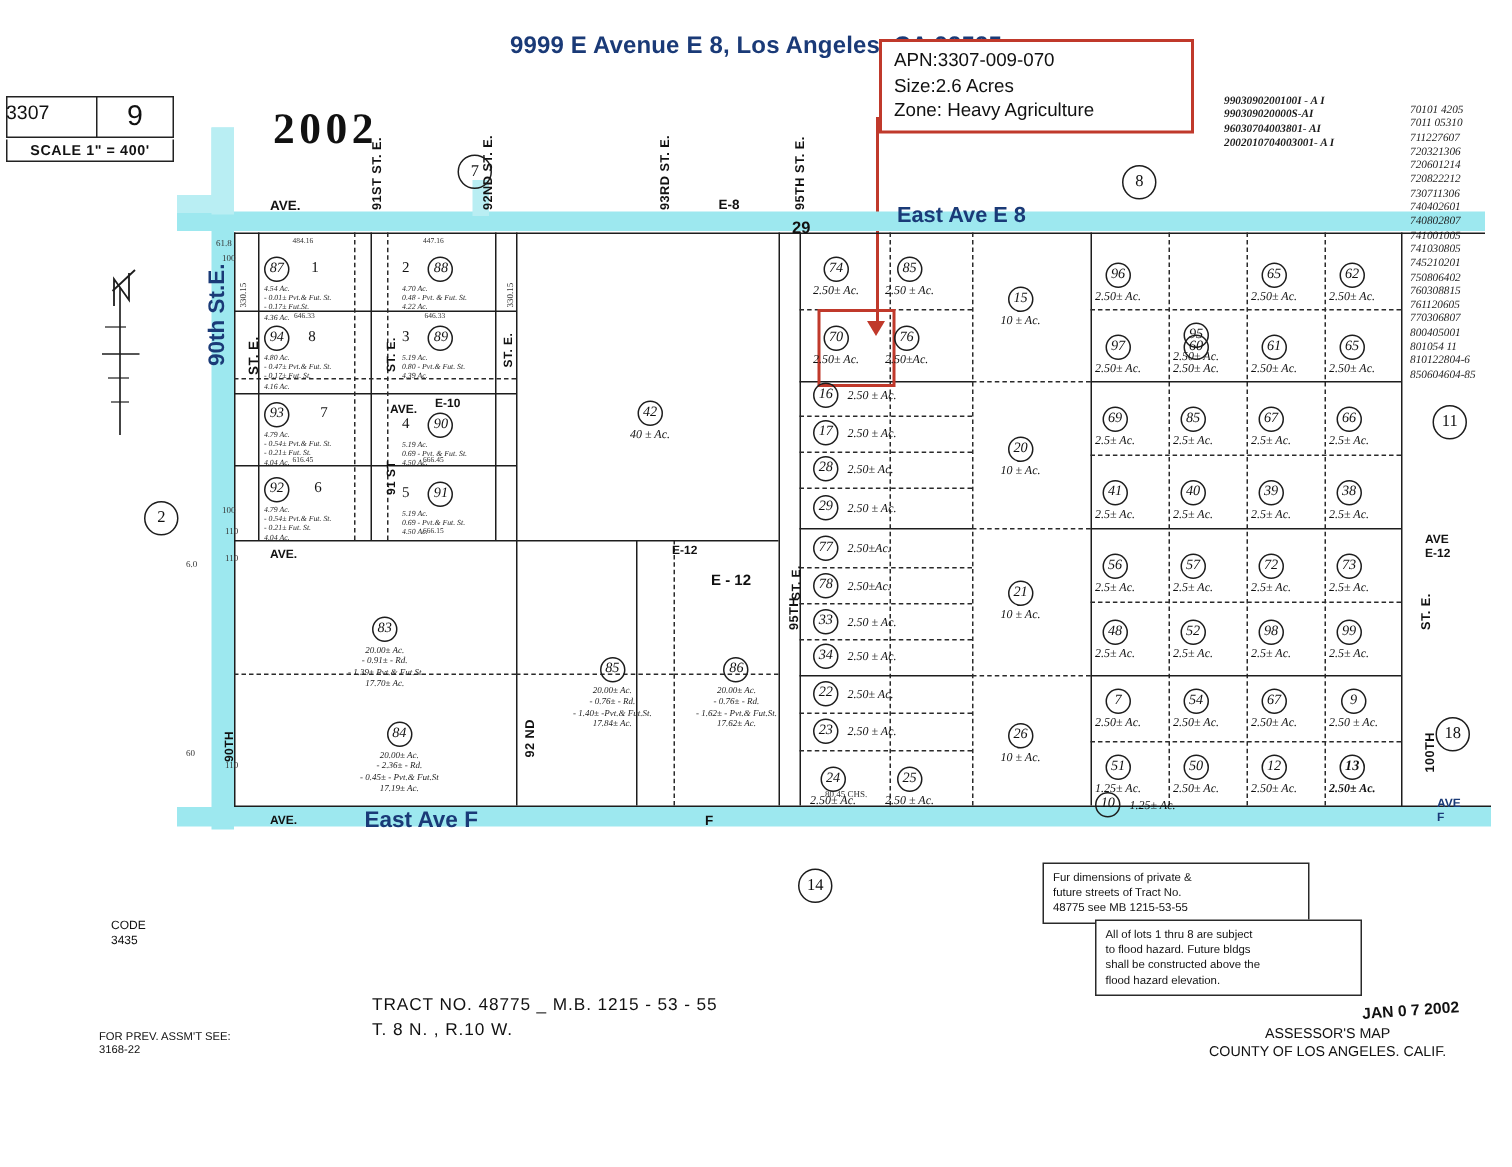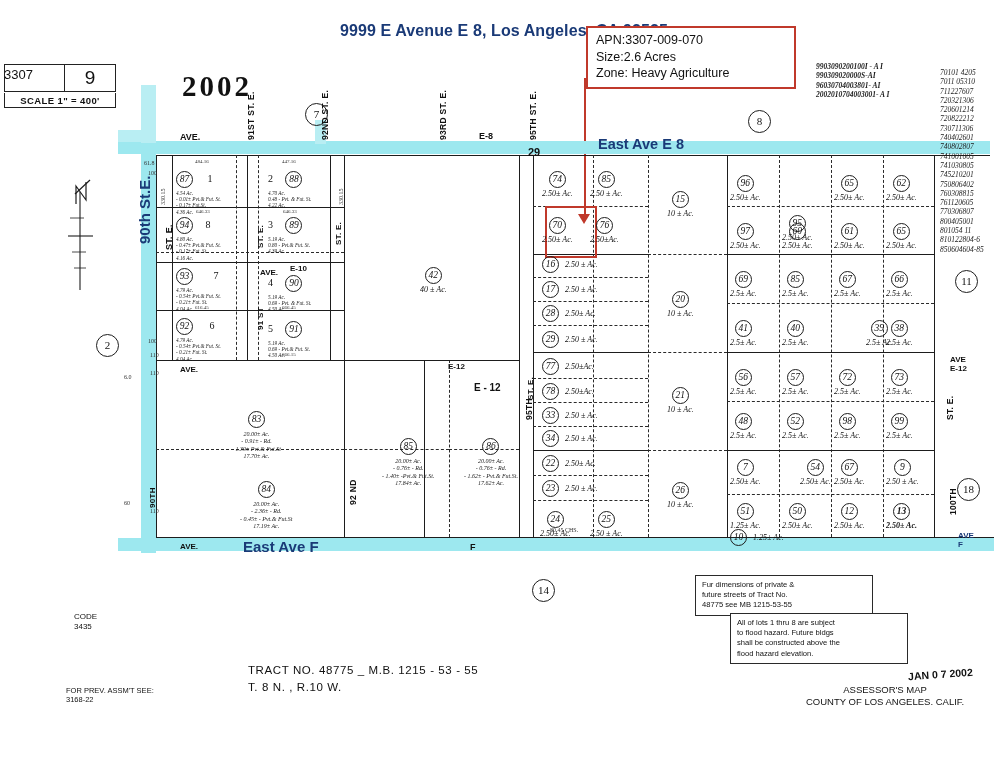--- a/index.html
+++ b/index.html
@@ -408,32 +408,32 @@
       <div class="abs cellwrap" style="left: 730px; top: 220px;"><span class="pnum">97</span><span class="pac">2.50± Ac.</span></div>
       <div class="abs cellwrap" style="left: 782px; top: 220px;"><span class="pnum">60</span><span class="pac">2.50± Ac.</span></div>
       <div class="abs cellwrap" style="left: 834px; top: 220px;"><span class="pnum">61</span><span class="pac">2.50± Ac.</span></div>
       <div class="abs cellwrap" style="left: 886px; top: 220px;"><span class="pnum">65</span><span class="pac">2.50± Ac.</span></div>
       <div class="abs cellwrap" style="left: 730px; top: 268px;"><span class="pnum">69</span><span class="pac">2.5± Ac.</span></div>
       <div class="abs cellwrap" style="left: 782px; top: 268px;"><span class="pnum">85</span><span class="pac">2.5± Ac.</span></div>
       <div class="abs cellwrap" style="left: 834px; top: 268px;"><span class="pnum">67</span><span class="pac">2.5± Ac.</span></div>
       <div class="abs cellwrap" style="left: 886px; top: 268px;"><span class="pnum">66</span><span class="pac">2.5± Ac.</span></div>
       <div class="abs cellwrap" style="left: 730px; top: 317px;"><span class="pnum">41</span><span class="pac">2.5± Ac.</span></div>
       <div class="abs cellwrap" style="left: 782px; top: 317px;"><span class="pnum">40</span><span class="pac">2.5± Ac.</span></div>
-      <div class="abs cellwrap" style="left: 866px; top: 317px;"><span class="pnum">39</span><span class="pac">2.5± Ac.</span></div>
+      <div class="abs cellwrap" style="left: 834px; top: 317px;"><span class="pnum">39</span><span class="pac">2.5± Ac.</span></div>
       <div class="abs cellwrap" style="left: 886px; top: 317px;"><span class="pnum">38</span><span class="pac">2.5± Ac.</span></div>
       <div class="abs cellwrap" style="left: 730px; top: 366px;"><span class="pnum">56</span><span class="pac">2.5± Ac.</span></div>
       <div class="abs cellwrap" style="left: 782px; top: 366px;"><span class="pnum">57</span><span class="pac">2.5± Ac.</span></div>
       <div class="abs cellwrap" style="left: 834px; top: 366px;"><span class="pnum">72</span><span class="pac">2.5± Ac.</span></div>
       <div class="abs cellwrap" style="left: 886px; top: 366px;"><span class="pnum">73</span><span class="pac">2.5± Ac.</span></div>
       <div class="abs cellwrap" style="left: 730px; top: 410px;"><span class="pnum">48</span><span class="pac">2.5± Ac.</span></div>
       <div class="abs cellwrap" style="left: 782px; top: 410px;"><span class="pnum">52</span><span class="pac">2.5± Ac.</span></div>
       <div class="abs cellwrap" style="left: 834px; top: 410px;"><span class="pnum">98</span><span class="pac">2.5± Ac.</span></div>
       <div class="abs cellwrap" style="left: 886px; top: 410px;"><span class="pnum">99</span><span class="pac">2.5± Ac.</span></div>
       <div class="abs cellwrap" style="left: 730px; top: 456px;"><span class="pnum">7</span><span class="pac">2.50± Ac.</span></div>
-      <div class="abs cellwrap" style="left: 782px; top: 456px; margin-left: 18px;"><span class="pnum">54</span><span class="pac">2.50± Ac.</span></div>
+      <div class="abs cellwrap" style="left: 782px; top: 456px;"><span class="pnum">54</span><span class="pac">2.50± Ac.</span></div>
       <div class="abs cellwrap" style="left: 834px; top: 456px;"><span class="pnum">67</span><span class="pac">2.50± Ac.</span></div>
       <div class="abs cellwrap" style="left: 886px; top: 456px;"><span class="pnum">9</span><span class="pac">2.50 ± Ac.</span></div>
       <div class="abs cellwrap" style="left: 730px; top: 500px;"><span class="pnum">51</span><span class="pac">1.25± Ac.</span></div>
       <div class="abs cellwrap" style="left: 782px; top: 500px;"><span class="pnum">50</span><span class="pac">2.50± Ac.</span></div>
       <div class="abs cellwrap" style="left: 834px; top: 500px;"><span class="pnum">12</span><span class="pac">2.50± Ac.</span></div>
       <div class="abs cellwrap" style="left: 886px; top: 500px; font-weight: bold;"><span class="pnum">13</span><span class="pac">2.50± Ac.</span></div>
       <div class="abs inlinewrap" style="left: 730px; top: 528px;"><span class="pnum">10</span><span class="pac">1.25± Ac.</span></div>
     </div>
 
   <div class="abs refcol b" style="left:816px;top:62px;">9903090200100I - A I

